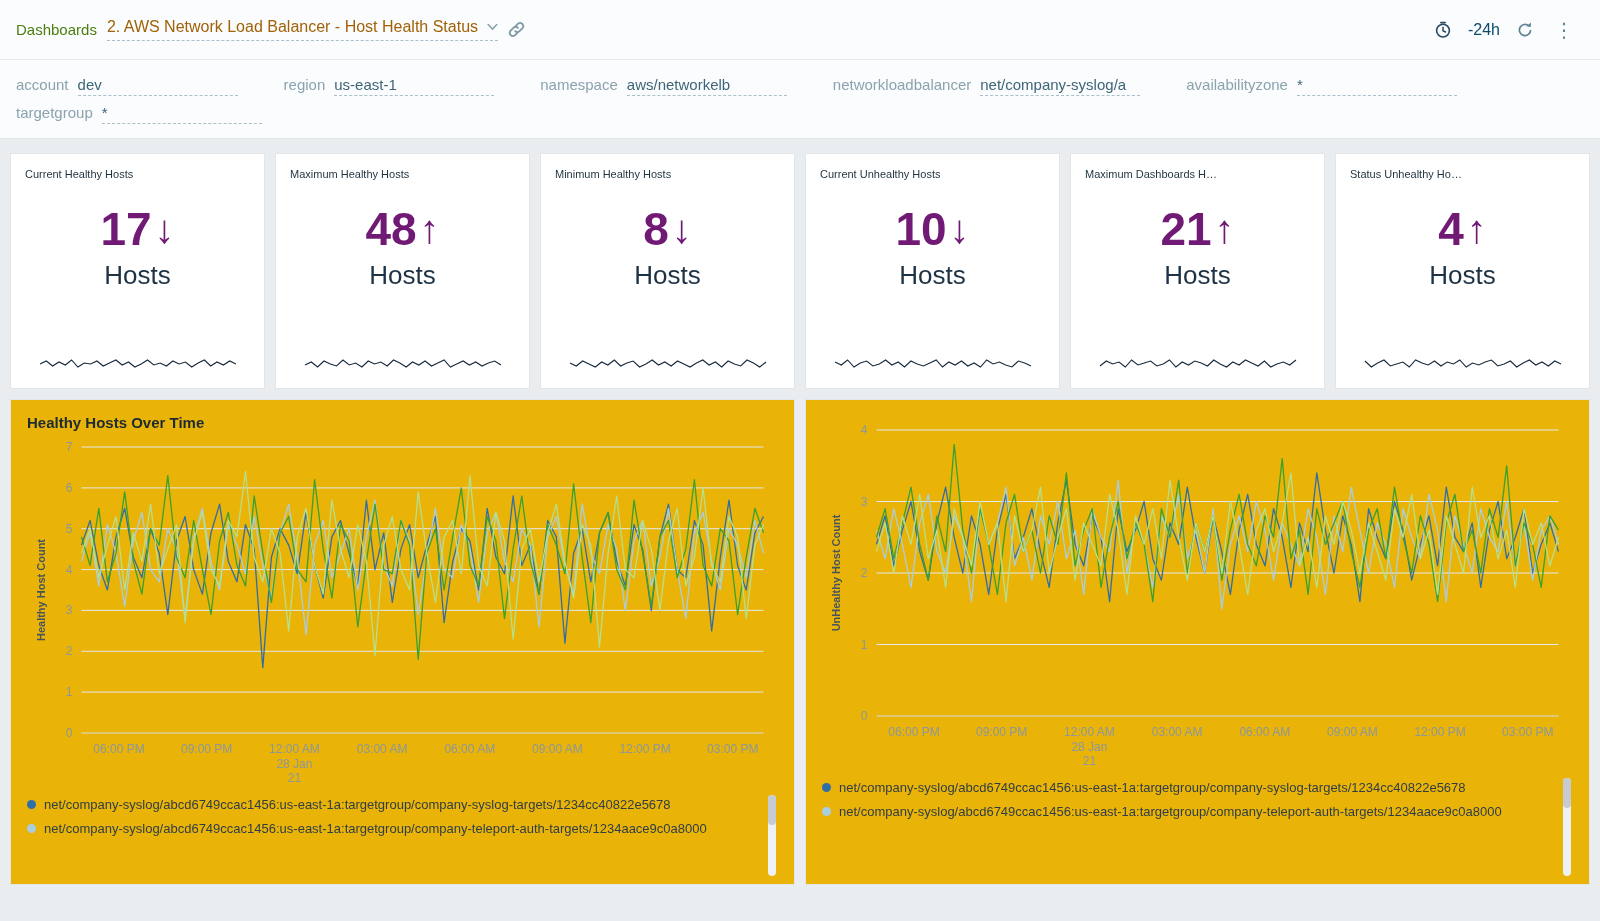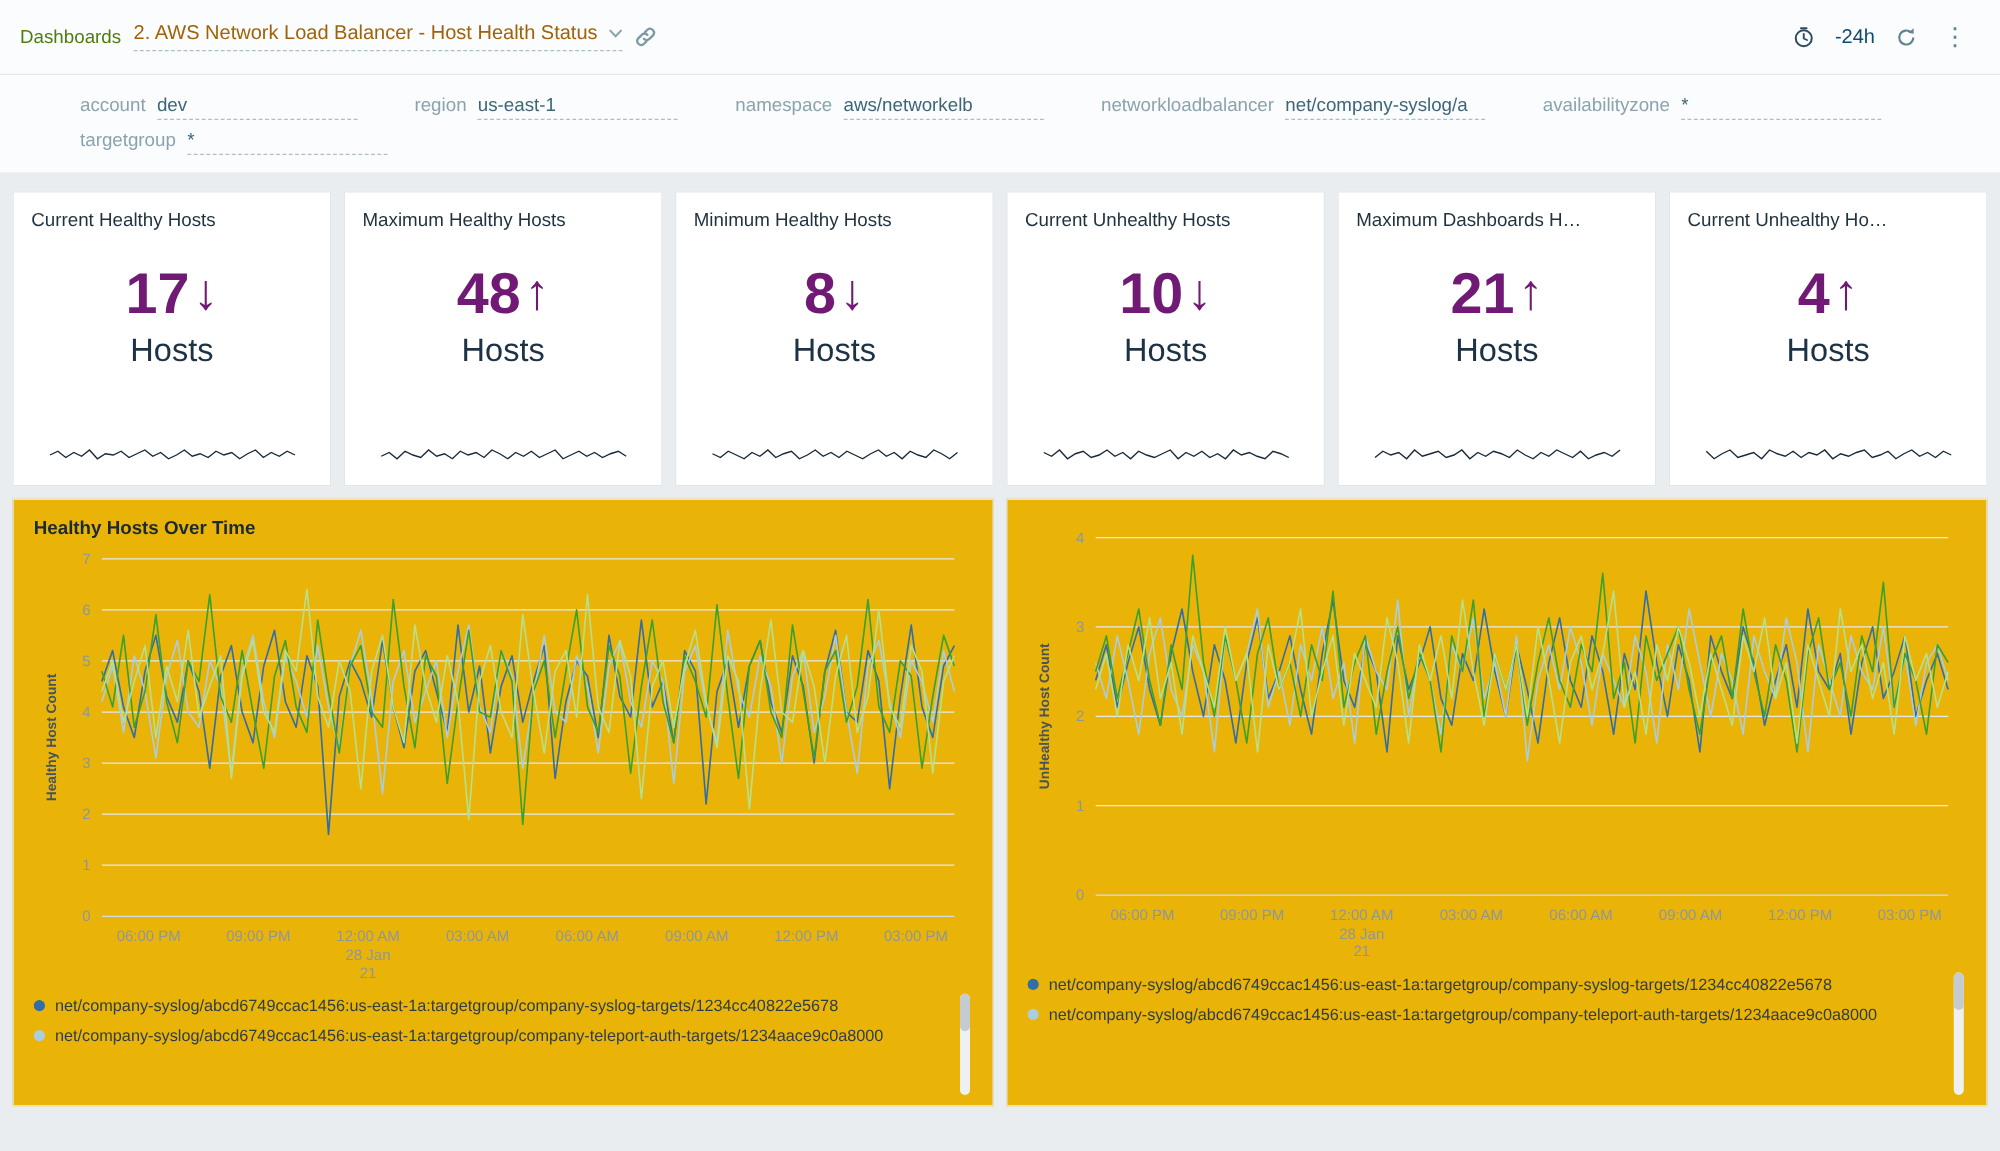--- a/index.html
+++ b/index.html
@@ -22,38 +22,38 @@
     display:flex; align-items:center; gap:9px; cursor:pointer;
     border-bottom:1px dashed #a9bfc9; padding-bottom:4px;
     color:#a16207; font-size:16px;
   }
   .icon-btn { display:inline-flex; align-items:center; cursor:pointer; }
   .topbar-right { display:flex; align-items:center; gap:16px; }
   .time-range { font-size:16px; color:#0c4a6e; cursor:pointer; }
   .kebab { font-size:20px; color:#5d8394; cursor:pointer; line-height:1; padding:0 4px; }
   
   .filters { background:#fbfcfd; border-bottom:1px solid #e3e8ea; padding:8px 16px 14px; }
-  .filter-row { display:flex; flex-wrap:wrap; gap:8px 46px; margin-top:8px;margin-left:48px; }
+  .filter-row { display:flex; flex-wrap:wrap; gap:8px 46px; margin-top:8px; }
   .filter-item { display:flex; align-items:baseline; gap:9px; font-size:15px; }
   .filter-label { color:#8aa3ad; }
   .filter-value {
     color:#3d6577; min-width:160px; border-bottom:1px dashed #a9bfc9;
     padding-bottom:2px; cursor:pointer; white-space:nowrap; overflow:hidden;
     max-width:175px; text-overflow:clip;
   }
   
   main { padding:14px 10px 0; }
   .stat-grid { display:grid; grid-template-columns:repeat(6,1fr); gap:10px; }
   .stat-panel {
     background:#fff; border:1px solid #e2e6e9; height:236px;
     display:flex; flex-direction:column; align-items:center;
     padding:14px 14px 16px;
   }
   .stat-title {
-    align-self:flex-start; font-size:15px; color:#1f323e; max-width:100%;
+    align-self:flex-start; font-size:11px; color:#1f323e; max-width:100%;
     white-space:nowrap; overflow:hidden; text-overflow:ellipsis;
   }
   .stat-value { margin-top:22px; display:flex; align-items:center; font-size:46px; font-weight:700; color:#701a75; }
   .stat-arrow { font-size:40px; font-weight:400; margin-left:3px; }
   .stat-unit { font-size:26px; font-weight:500; color:#1d3245; margin-top:4px; }
   .stat-spark { margin-top:auto; }
   .charts-grid { display:grid; grid-template-columns:1fr 1fr; gap:10px; margin-top:10px; }
   .chart-panel {
     background:#eab308; border:1px solid #e2e6e9; height:486px;
     padding:14px 16px 0; display:flex; flex-direction:column; overflow:hidden;
@@ -193,21 +193,21 @@
         <div class="stat-value">
           <span>21</span>
           <span class="stat-arrow">↑</span>
         </div>
         <div class="stat-unit">Hosts</div>
         <svg viewBox="0 0 200 16" width="200" height="16" class="stat-spark">
           <polyline points="2.0,10.0 8.3,5.0 14.6,8.0 21.0,6.0 27.3,11.0 33.6,4.0 39.9,9.0 46.3,7.0 52.6,5.0 58.9,10.0 65.2,8.0 71.5,4.0 77.9,11.0 84.2,6.0 90.5,9.0 96.8,5.0 103.2,7.0 109.5,10.0 115.8,4.0 122.1,8.0 128.5,11.0 134.8,6.0 141.1,9.0 147.4,4.0 153.7,7.0 160.1,10.0 166.4,5.0 172.7,11.0 179.0,8.0 185.4,6.0 191.7,9.0 198.0,4.0" fill="none" stroke="#17293a" stroke-width="1.1"></polyline>
         </svg>
       </section>
       <section class="stat-panel">
-        <div class="stat-title">Current Unhealthy Ho…</div>
+        <div class="stat-title">Status Unhealthy Ho…</div>
         <div class="stat-value">
           <span>4</span>
           <span class="stat-arrow">↑</span>
         </div>
         <div class="stat-unit">Hosts</div>
         <svg viewBox="0 0 200 16" width="200" height="16" class="stat-spark">
           <polyline points="2.0,5.0 8.3,11.0 14.6,7.0 21.0,4.0 27.3,10.0 33.6,8.0 39.9,6.0 46.3,11.0 52.6,4.0 58.9,7.0 65.2,9.0 71.5,5.0 77.9,10.0 84.2,6.0 90.5,8.0 96.8,4.0 103.2,11.0 109.5,7.0 115.8,9.0 122.1,6.0 128.5,4.0 134.8,10.0 141.1,8.0 147.4,5.0 153.7,11.0 160.1,7.0 166.4,4.0 172.7,9.0 179.0,6.0 185.4,10.0 191.7,5.0 198.0,8.0" fill="none" stroke="#17293a" stroke-width="1.1"></polyline>
         </svg>
       </section>
     </section>

